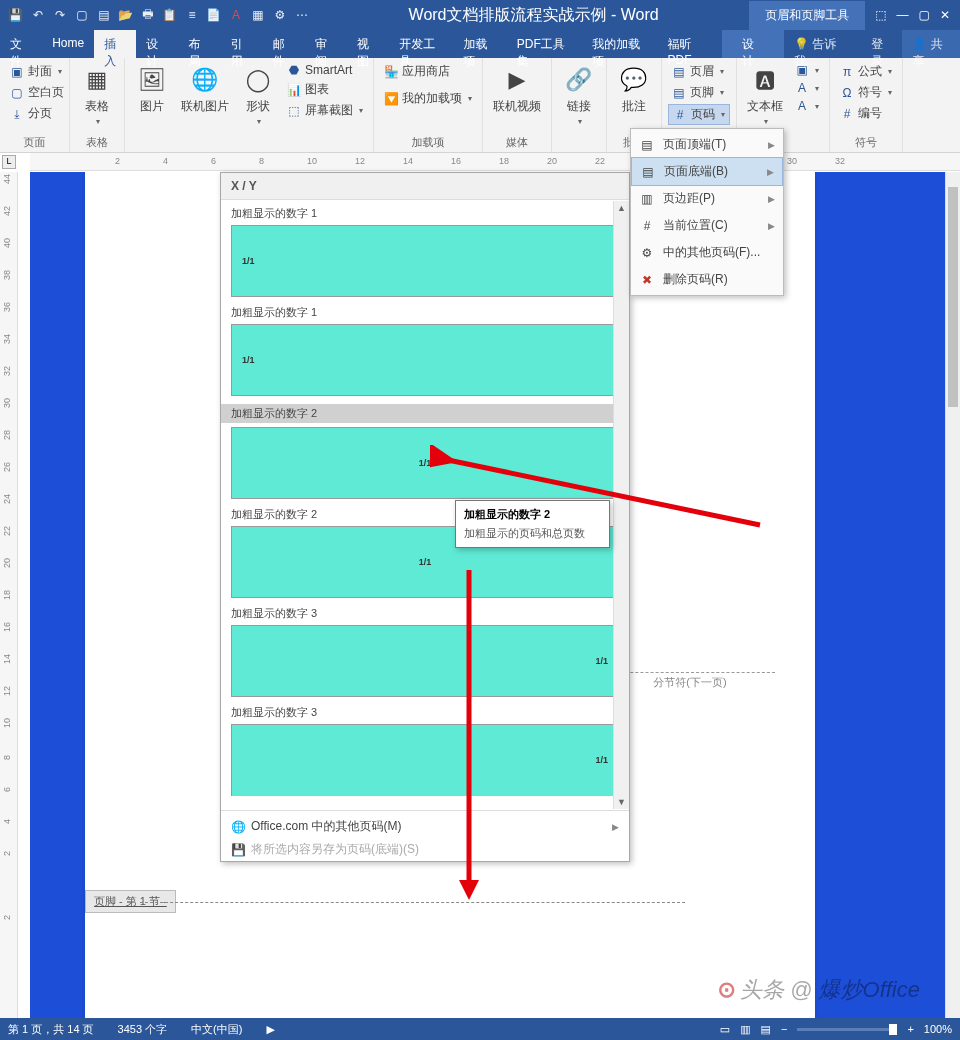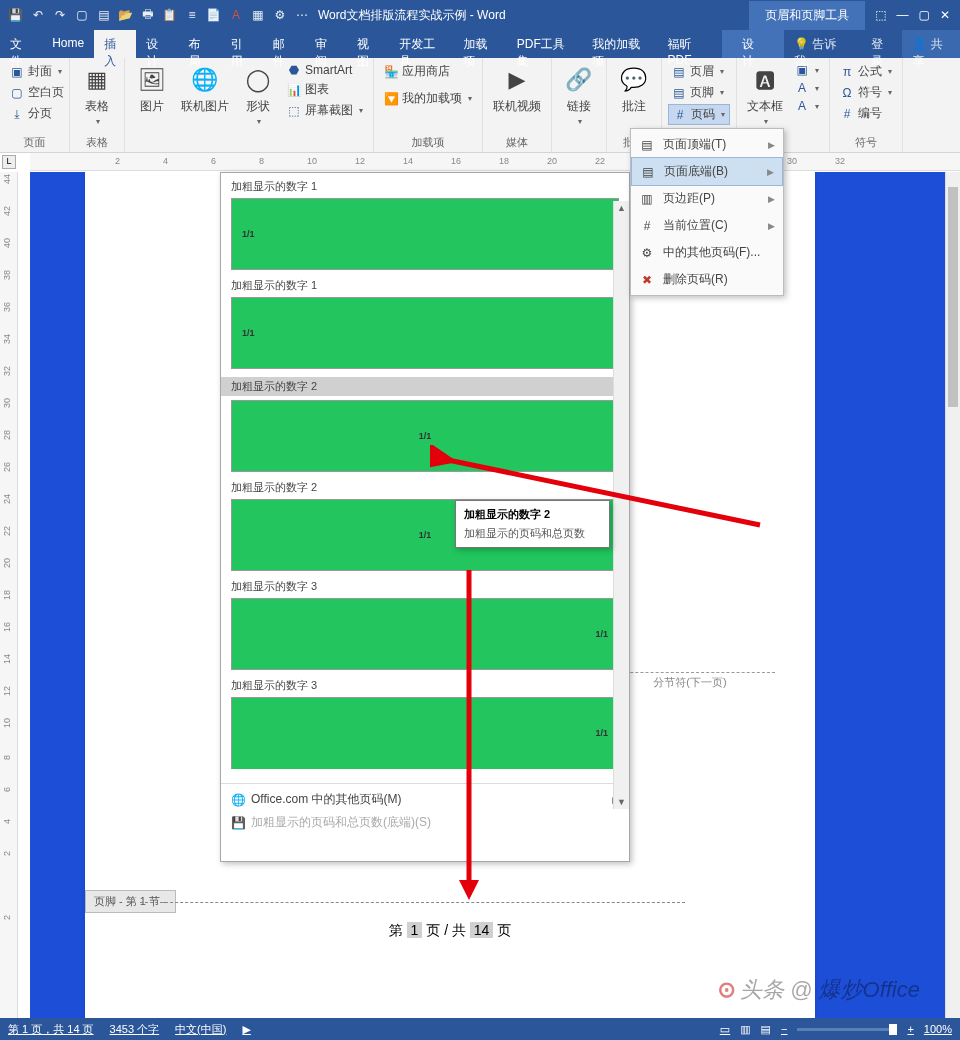--- a/index.html
+++ b/index.html
@@ -1,21 +1,21 @@
 <!DOCTYPE html>
 <html><head>
 <meta charset="utf-8">
 <style>
 * { margin:0; padding:0; box-sizing:border-box; font-family:"Microsoft YaHei","Segoe UI",sans-serif; }
 body { width:960px; height:1040px; background:#fff; overflow:hidden; position:relative; font-size:12px; }
 
 .titlebar { height:30px; background:#2b579a; display:flex; align-items:center; color:#fff; }
 .qat { display:flex; gap:6px; padding:0 8px; }
 .qat span { width:16px; height:16px; display:inline-flex; align-items:center; justify-content:center; font-size:12px; opacity:.9; cursor:pointer; }
-.title-center { flex:1; text-align:left; font-size:12px; }
+.title-center { flex:1; text-align:center; font-size:16px; }
 .title-right { display:flex; gap:10px; padding:0 10px; }
 .contextual-tab { background:#4372b9; padding:6px 16px; font-size:12px; }
 
 .tabbar { height:28px; background:#2b579a; display:flex; color:#fff; font-size:12px; }
 .tab { padding:6px 10px; cursor:pointer; }
 .tab.active { background:#f3f3f3; color:#2b579a; }
 .tab.design { background:#4372b9; padding:6px 20px; }
 .tab-right { margin-left:auto; display:flex; }
 .tab-right .tab { opacity:.85; }
 .tab-right .share { background:#3e6db5; }
@@ -33,55 +33,55 @@
 
 .ruler-h { height:18px; background:#f6f6f6; border-bottom:1px solid #ddd; position:relative; margin-left:30px; font-size:9px; color:#888; }
 .ruler-h span { position:absolute; top:3px; }
 .ruler-v { position:absolute; left:0; top:172px; width:18px; bottom:22px; background:#f6f6f6; border-right:1px solid #ddd; font-size:9px; color:#888; }
 .ruler-v span { position:absolute; left:2px; transform:rotate(-90deg); transform-origin:left top; width:20px; }
 .rv-corner { position:absolute; left:2px; top:155px; width:14px; height:14px; border:1px solid #aaa; background:#eee; font-size:9px; text-align:center; }
 
 .doc-area { position:absolute; left:30px; right:15px; top:172px; bottom:22px; background:#1d4ed8; overflow:hidden; }
 .page { position:absolute; left:55px; top:0; width:730px; height:100%; background:#fff; box-shadow:0 0 4px rgba(0,0,0,.15); }
 .section-break { position:absolute; right:40px; top:500px; border-top:1px dashed #999; width:170px; font-size:11px; color:#888; text-align:center; padding-top:2px; }
-.footer-tag { position:absolute; left:0; top:718px; background:#e8e8e8; border:1px solid #bbb; padding:3px 8px; font-size:11px; color:#555; }
+.footer-tag { position:absolute; left:0; top:718px; background:#e8e8e8; border:1px solid #bbb; padding:3px 8px; font-size:11px; color:#555;text-decoration:underline; }
 .footer-sep { position:absolute; left:55px; right:130px; top:730px; border-top:1px dashed #888; }
 .footer-text { position:absolute; left:0; width:730px; top:750px; text-align:center; font-size:14px; font-family:SimSun,serif; }
 .footer-text .fld { background:#d0d0d0; padding:0 4px; }
 
 .gallery { position:absolute; left:220px; top:172px; width:410px; height:690px; background:#fff; border:1px solid #a7a7a7; box-shadow:2px 2px 6px rgba(0,0,0,.25); z-index:50; }
 .gallery-head { background:#f0f0f0; padding:6px 10px; font-size:12px; color:#555; font-weight:bold; border-bottom:1px solid #ddd; }
 .gallery-body { height:610px; overflow-y:auto; padding:4px 0; }
 .gallery-scroll { position:absolute; right:0; top:28px; bottom:52px; width:16px; background:#f0f0f0; border-left:1px solid #ddd; }
 .gallery-scroll::before { content:"▲"; position:absolute; top:2px; left:3px; font-size:9px; color:#666; }
 .gallery-scroll::after { content:"▼"; position:absolute; bottom:2px; left:3px; font-size:9px; color:#666; }
 .g-item { padding:2px 10px 6px; }
 .g-item.sel .g-title { background:#d0d0d0; margin:0 -10px; padding:2px 10px; }
 .g-title { font-size:11px; color:#444; }
-.g-preview { border:1px solid #999; height:72px; margin-top:4px; position:relative; background:#22c55e; }
+.g-preview { border:1px solid #999; height:72px; margin-top:4px; position:relative; background:#5eead4; }
 .g-num { position:absolute; font-size:9px; color:#333; font-weight:bold; }
 .g-footer { border-top:1px solid #ddd; padding:4px 10px; }
 .g-footer div { display:flex; align-items:center; gap:6px; padding:3px 0; color:#444; cursor:pointer; }
 .g-footer .arrow { margin-left:auto; font-size:9px; color:#888; }
 
 .submenu { position:absolute; left:630px; top:128px; width:154px; background:#fafafa; border:1px solid #bcbcbc; box-shadow:2px 2px 6px rgba(0,0,0,.25); z-index:60; padding:2px 0; }
 .submenu-item { display:flex; align-items:center; gap:8px; padding:5px 8px; cursor:pointer; color:#444; font-size:12px; }
 .submenu-item.hl { background:#cde0f2; border:1px solid #9ab6dd; margin:-1px 0; }
 .submenu-item .arrow { margin-left:auto; font-size:9px; color:#888; }
 .submenu-item .ico { width:16px; text-align:center; font-size:12px; }
 
 .tooltip { position:absolute; left:455px; top:500px; width:155px; background:#fff; border:1px solid #767676; box-shadow:2px 2px 6px rgba(0,0,0,.25); padding:6px 8px; z-index:55; font-size:11px; }
 .tooltip .tt-title { font-weight:bold; margin-bottom:4px; }
 .tooltip .tt-body { color:#555; }
 
 .arrow-red { position:absolute; z-index:70; pointer-events:none; }
 .a1 { left:430px; top:445px; width:340px; height:85px; }
 .a2 { left:454px; top:570px; width:30px; height:330px; }
 
-.statusbar { position:absolute; left:0; right:0; bottom:0; height:22px; background:#2b579a; color:#fff; display:flex; align-items:center; font-size:11px; padding:0 8px; gap:16px;text-decoration:underline; }
+.statusbar { position:absolute; left:0; right:0; bottom:0; height:22px; background:#2b579a; color:#fff; display:flex; align-items:center; font-size:11px; padding:0 8px; gap:24px; }
 .statusbar .right { margin-left:auto; display:flex; align-items:center; gap:10px; }
 .zoom-track { width:100px; height:3px; background:#5a7fb8; position:relative; }
 .zoom-thumb { position:absolute; right:0; top:-4px; width:8px; height:11px; background:#fff; }
 
 .scrollbar-v { position:absolute; right:0; top:172px; bottom:22px; width:15px; background:#f0f0f0; border-left:1px solid #ddd; }
 .sv-track { position:absolute; top:15px; bottom:15px; left:2px; right:2px; }
 .sv-thumb { position:absolute; top:0; width:100%; height:220px; background:#c1c1c1; }
 
 .watermark { position:absolute; right:40px; bottom:35px; font-size:22px; color:rgba(0,0,0,.35); font-style:italic; z-index:80; pointer-events:none; }
 .watermark b { color:rgba(200,40,40,.6); margin-right:4px; font-style:normal; }
@@ -389,27 +389,25 @@
       <span class="ico" style="color:#c0392b">✖</span>
       <span>删除页码(R)</span>
     </div>
 </div>
 
 <div class="doc-area">
   <div class="page">
     <div class="section-break">分节符(下一页)</div>
     <div class="footer-tag">页脚 - 第 1 节 -</div>
     <div class="footer-sep"></div>
-    <div class="footer-text">
-      <span>第 </span><span class="fld">1</span><span> 页 / 共 </span><span class="fld">14</span><span> 页</span>
-    </div>
   </div>
 </div>
 
 <div class="gallery">
+  <div class="gallery-head">X / Y</div>
   <div class="gallery-body">
     <div class="g-item">
       <div class="g-title">加粗显示的数字 1</div>
       <div class="g-preview">
           <div class="g-num" style="left:10px;top:30px">1/1</div>
         </div>
     </div>
     <div class="g-item">
       <div class="g-title">加粗显示的数字 1</div>
       <div class="g-preview">
@@ -443,21 +441,21 @@
   </div>
   <div class="gallery-scroll"></div>
   <div class="g-footer">
     <div>
         <span class="mi">🌐</span>
         <span>Office.com 中的其他页码(M)</span>
         <span class="arrow">▶</span>
       </div>
     <div style="color:#aaa">
         <span class="mi">💾</span>
-        <span>加粗显示的页码和总页数(底端)(S)</span>
+        <span>将所选内容另存为页码(底端)(S)</span>
       </div>
   </div>
 </div>
 
 <div class="tooltip">
   <div class="tt-title">加粗显示的数字 2</div>
   <div class="tt-body">加粗显示的页码和总页数</div>
 </div>
 
 <svg class="arrow-red a1">

